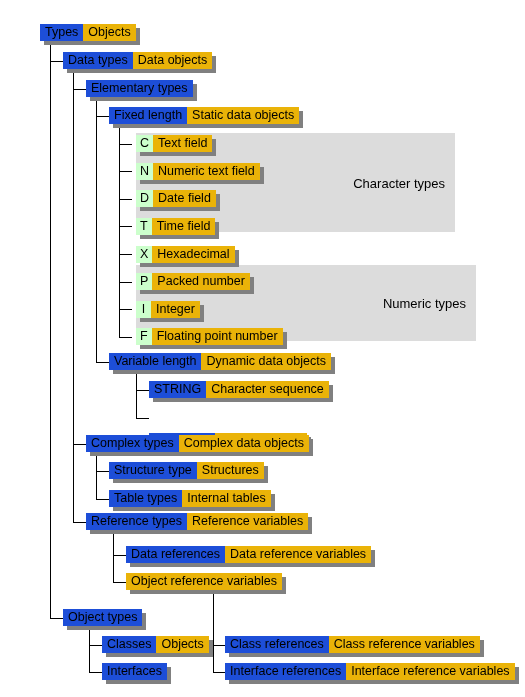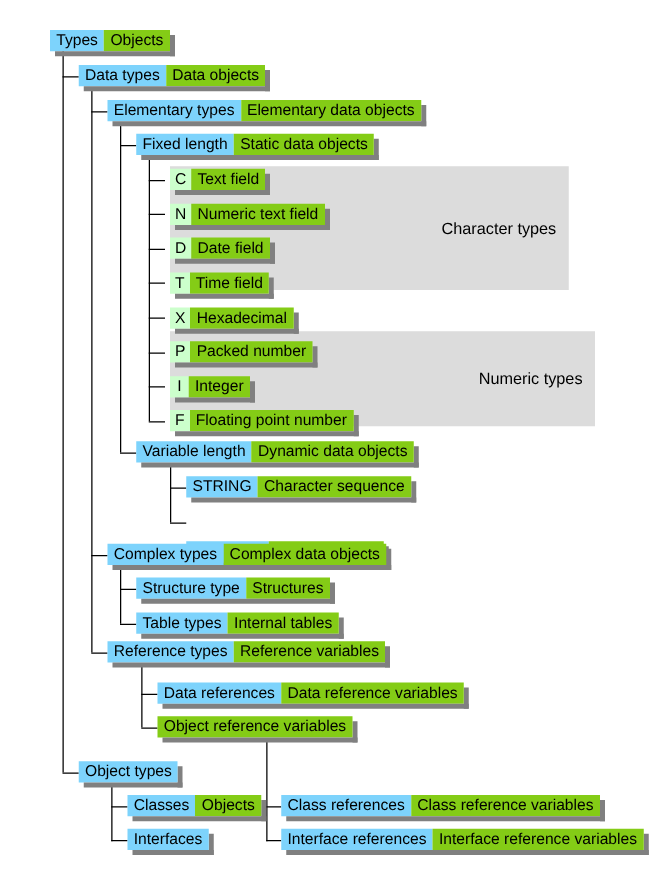--- a/index.html
+++ b/index.html
@@ -44,22 +44,22 @@
   .node .shadow-host{position:relative;display:flex;}
   .cell{
     position:relative;
     height:17px;
     line-height:17px;
     font-size:12.5px;
     color:#000;
     padding:0 5px;
     box-sizing:border-box;
   }
-  .cell.type{background:#7dd3fc;}
-  .cell.obj{background:#84cc16;}
+  .cell.type{background:#1d4ed8;}
+  .cell.obj{background:#eab308;}
   .cell.letter{background:#ccffcc;text-align:center;min-width:15px;padding:0 4px;}
   
   .shadow-host::after{
     content:"";
     position:absolute;
     left:4px;
     top:17px;
     width:100%;
     height:4px;
     background:#808080;
@@ -139,21 +139,20 @@
   <div class="node" style="left:63px;top:52px;">
     <span class="shadow-host">
       <span class="cell type">Data types</span>
       <span class="cell obj">Data objects</span>
     </span>
   </div>
 
   <div class="node" style="left:86px;top:80px;">
     <span class="shadow-host">
       <span class="cell type">Elementary types</span>
-      <span class="cell obj">Elementary data objects</span>
     </span>
   </div>
 
   <div class="node" style="left:109px;top:107px;">
     <span class="shadow-host">
       <span class="cell type">Fixed length</span>
       <span class="cell obj">Static data objects</span>
     </span>
   </div>
 

